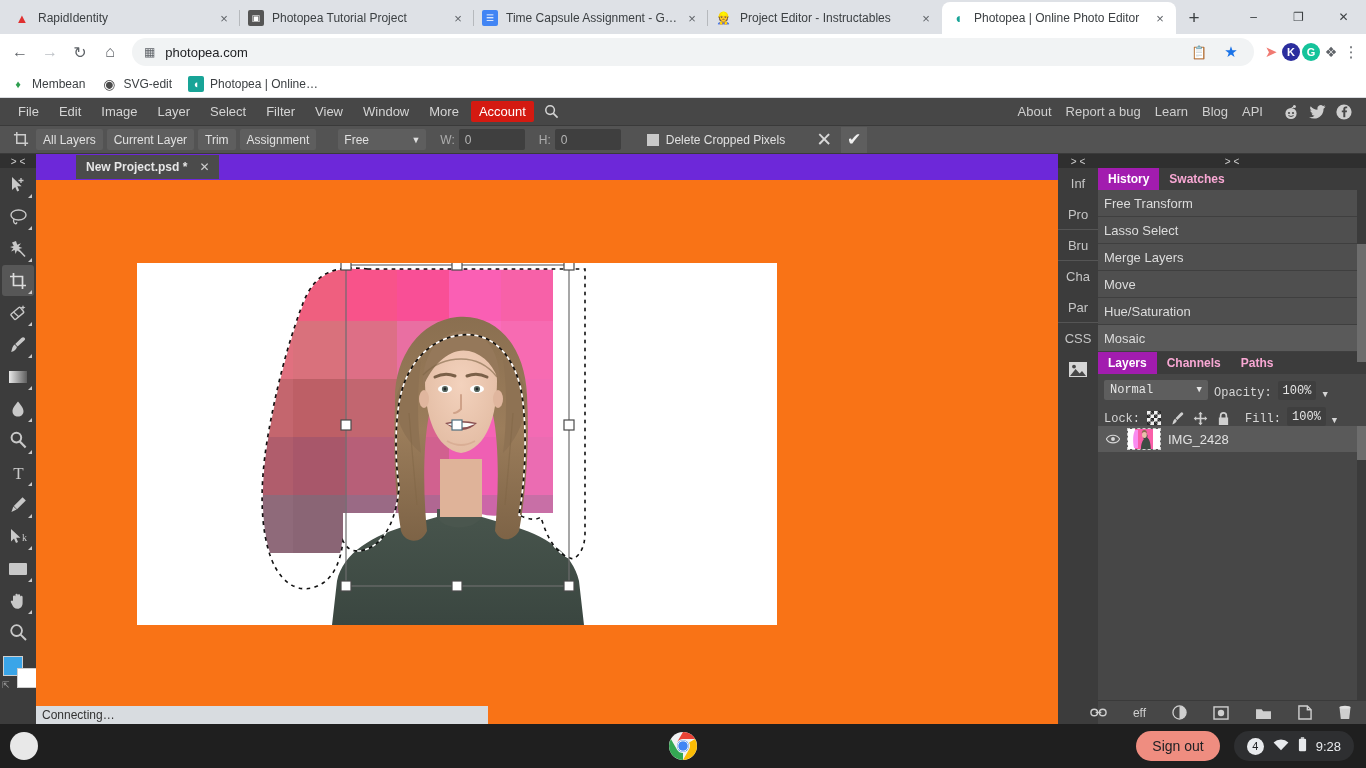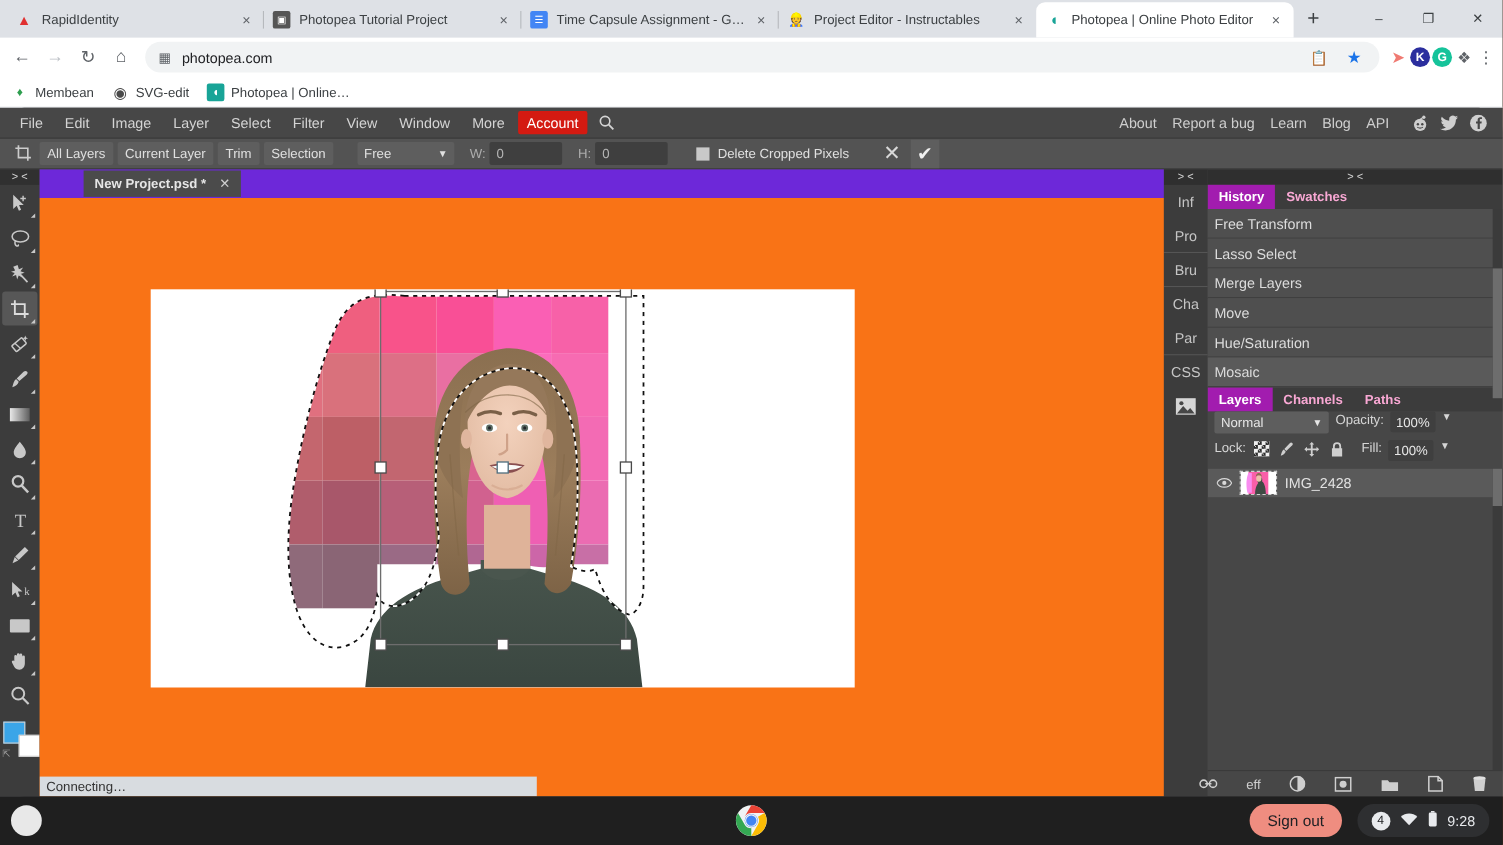--- a/index.html
+++ b/index.html
@@ -225,21 +225,21 @@
     background: #4f4f4f;
   }
   .hist-item.current { background: #5a5a5a; }
   .hist-scroll {
     position: absolute; right: 0; top: 0; width: 9px; height: 100%; background: #3b3b3b;
   }
   .hist-thumb { position: absolute; right: 0; top: 54px; width: 9px; height: 118px; background: #6d6d6d; }
 
   .layers-section { flex: 1; display: flex; flex-direction: column; background: #474747; min-height: 0; }
   .layers-tabs { height: 22px; display: flex; background: #3c3c3c; }
-  .lay-row { display: flex; align-items: flex-start; height: 26px; padding-left: 6px; gap: 6px; }
+  .lay-row { display: flex; align-items: flex-end; height: 26px; padding-left: 6px; gap: 6px; font-family: Liberation Mono, monospace; }
   .lay-select {
     height: 20px; width: 104px; background: #5e5e5e; color: #e6e6e6; font-size: 12px;
     display: flex; align-items: center; padding: 0 6px; border-radius: 2px; position: relative;
   }
   .lay-select .caret { position: absolute; right: 6px; font-size: 9px; }
   .lay-label { font-size: 12px; color: #d6d6d6; }
   .lay-val {
     height: 19px; background: #3f3f3f; color: #e6e6e6; font-size: 12px;
     display: flex; align-items: center; padding: 0 5px; border-radius: 2px;
   }
@@ -437,21 +437,21 @@
     <div class="pp-optionsbar">
       <div class="ob-tool">
         <svg width="17" height="17" viewBox="0 0 18 18">
             <path d="M4 1 V13 H16" stroke="#ccc" stroke-width="1.6" fill="none"></path>
             <path d="M1 4 H13 V16" stroke="#ccc" stroke-width="1.6" fill="none"></path>
           </svg>
       </div>
       <div class="ob-btn">All Layers</div>
       <div class="ob-btn">Current Layer</div>
       <div class="ob-btn">Trim</div>
-      <div class="ob-btn">Selection</div>
+      <div class="ob-btn">Assignment</div>
       <div class="ob-select">
         <span>Free</span>
         <span class="caret">▼</span>
       </div>
       <span class="ob-label">W:</span>
       <div class="ob-input">0</div>
       <span class="ob-label">H:</span>
       <div class="ob-input">0</div>
       <div class="ob-check">
         <span class="ob-checkbox"></span>

